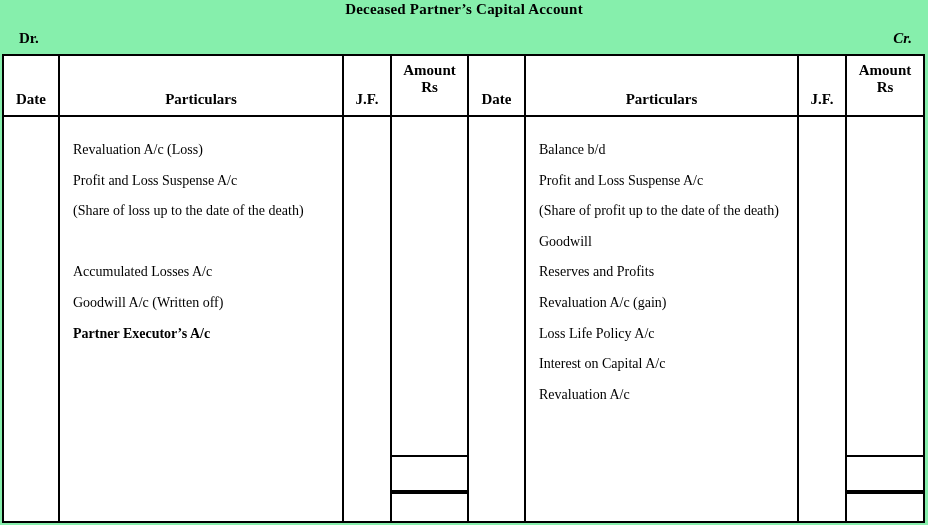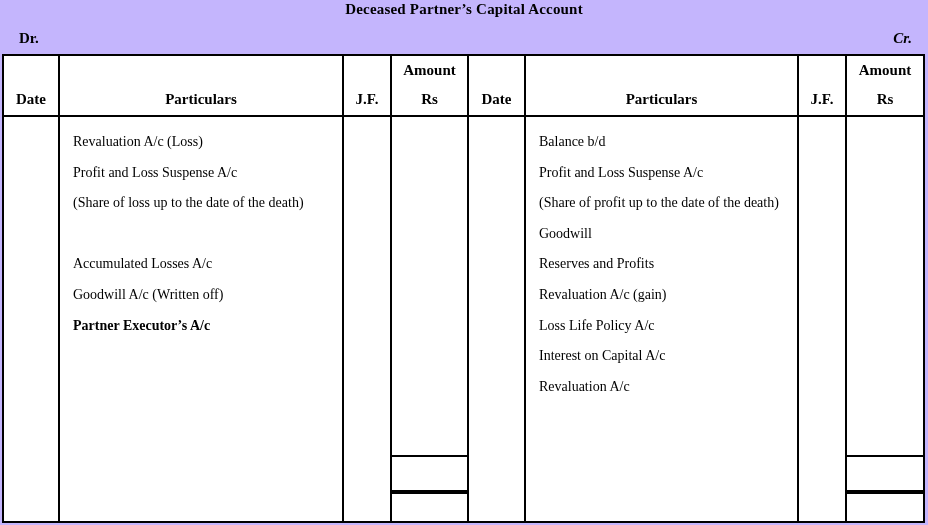--- a/index.html
+++ b/index.html
@@ -1,17 +1,17 @@
 <!DOCTYPE html>
 <html><head>
 <meta charset="utf-8">
 <style>
   html,body{margin:0;padding:0;background:#ffffff;}
   .page{
-    position:relative;width:928px;height:525px;background:#c4b5fd;color:#000000;
+    position:relative;width:928px;height:525px;background:#86efac;color:#000000;
     font-family:"Liberation Serif", serif;overflow:hidden;
   }
   .title{
     position:absolute;top:1px;left:0;width:100%;text-align:center;
     font-weight:bold;font-size:15px;letter-spacing:0.2px;
   }
   .side-label{position:absolute;top:30px;font-weight:bold;font-size:15px;}
   .side-label.dr{left:19px;text-align:center;}
   .side-label.cr{right:16px;font-style:italic;}
 
@@ -24,23 +24,23 @@
   }
   .acct-table > div{box-sizing:border-box;}
   .cell{border-right:2px solid #000;}
   .cell.last{border-right:none;}
 
   .hc{
     border-bottom:2px solid #000;
     display:flex;flex-direction:column;justify-content:flex-end;align-items:center;
     font-weight:bold;font-size:15px;padding-bottom:7px;
   }
-  .hc.amount{justify-content:space-between;padding-top:6px;}
+  .hc.amount{justify-content:flex-start;padding-top:6px;}
 
-  .pcell{padding-top:10px;font-size:14px;overflow:hidden;}
+  .pcell{padding-top:18px;font-size:14px;overflow:hidden;}
   .prow{height:30.6px;line-height:30.6px;padding-left:13px;white-space:nowrap;overflow:hidden;}
   .prow.bold{font-weight:bold;}
   .prow.italic{font-style:italic;}
 
   .amt{position:relative;}
   .rule-thin{position:absolute;left:0;right:0;top:338px;height:2px;background:#000;}
   .rule-thick{position:absolute;left:0;right:0;top:373px;height:4px;background:#000;}
   .total-box{
     position:absolute;left:0;right:0;top:340px;height:33px;
     font-size:14px;text-align:right;padding-right:6px;line-height:33px;

